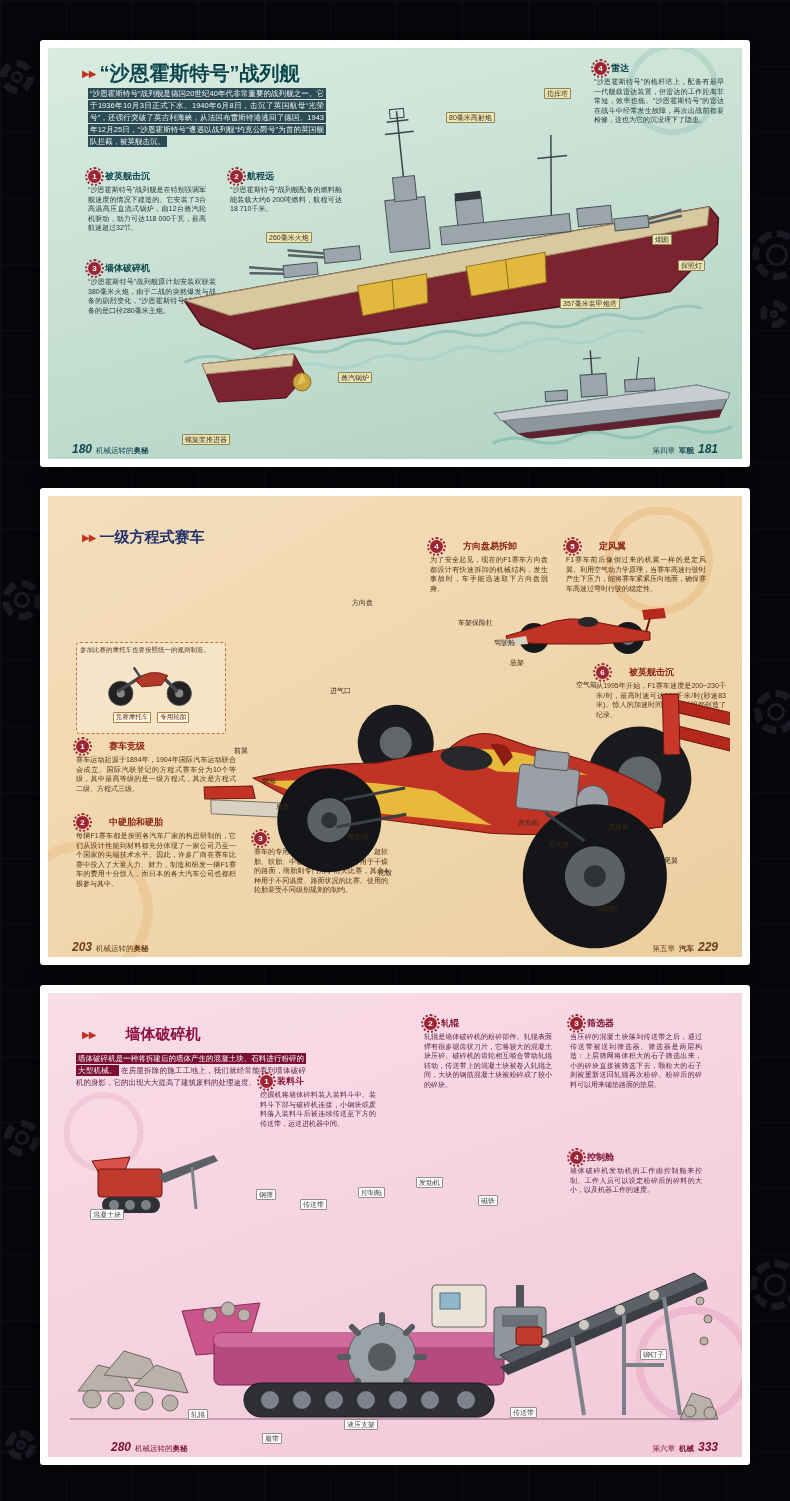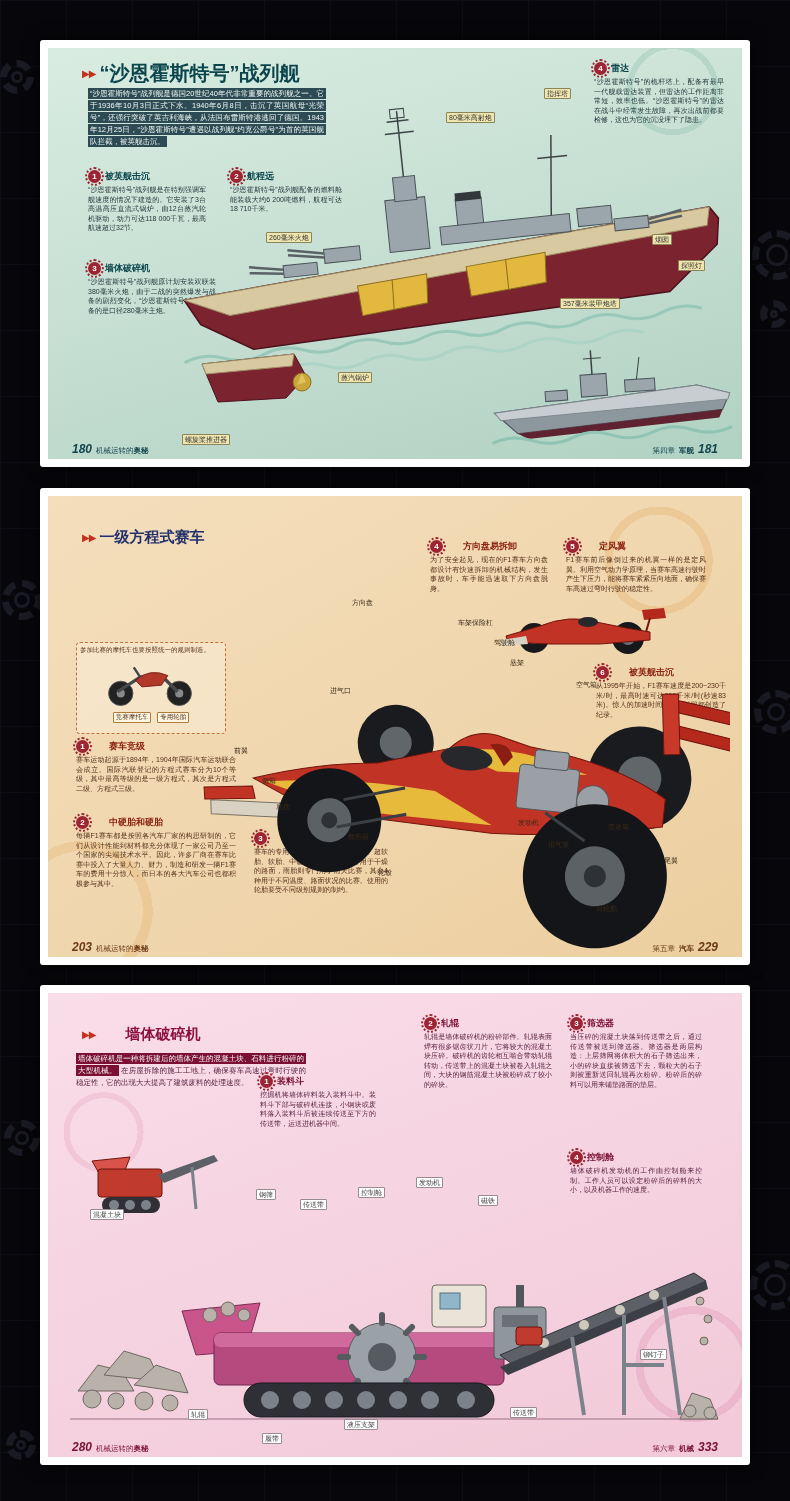--- a/index.html
+++ b/index.html
@@ -49,21 +49,21 @@
 .lbl{position:absolute;font-size:7px;line-height:9px;white-space:nowrap;}
 .chip1{background:#efe5ae;border:1px solid #8a8458;color:#333;padding:0 2px;border-radius:1px;}
 .lbl2{color:#3a2a16;}
 .chip3{background:#fff;border:1px solid #9a8a92;color:#444;padding:0 2px;border-radius:1px;}
 .footer{position:absolute;left:24px;right:24px;bottom:3px;display:flex;justify-content:space-between;align-items:baseline;font-size:7.5px;}
 .f-side{display:flex;align-items:baseline;gap:4px;}
 .f-num{font-style:italic;font-weight:bold;font-size:12px;}
 .f-chname{font-weight:bold;}
 .f1c{color:#14454c;}
 .f2c{color:#6b3a16;}
-.f3c{color:#7c1034;}
+.f3c{color:#7c1034;margin-left:39px;}
 .inset{position:absolute;border:1px dashed #c2703a;border-radius:4px;padding:3px;background:rgba(255,250,238,.35);}
 .inset-note{font-size:6.5px;line-height:8.5px;color:#55301a;margin-bottom:1px;text-align:justify;}
 .inset-chips{display:flex;gap:6px;justify-content:center;}
 .chip-o{background:#fff7e2;border:1px solid #b07a3a;color:#55301a;font-size:6.5px;padding:0 2px;border-radius:1px;}
 </style>
 </head>
 <body>
 
 <div class="canvas">
 
@@ -343,21 +343,21 @@
       </div>
     </div>
   </div>
 
   <div class="page" style="top:985px;height:480px">
     <div class="page-inner p3">
       <div class="title-row" style="left:34px;top:32px">
         <span class="arrows">▶▶</span>
         <span class="title-text t3">墙体破碎机</span>
       </div>
-      <p class="intro" style="left:28px;top:60px;width:230px"><span class="strip strip3">墙体破碎机是一种将拆建后的墙体产生的混凝土块、石料进行粉碎的大型机械。</span> <span class="intro3-rest">在房屋拆除的施工工地上，确保赛车高速过弯时行驶的稳定性，它的出现大大提高了建筑废料的处理速度。</span></p>
+      <p class="intro" style="left:28px;top:60px;width:230px"><span class="strip strip3">墙体破碎机是一种将拆建后的墙体产生的混凝土块、石料进行粉碎的大型机械。</span> <span class="intro3-rest">在房屋拆除的施工工地上，我们就经常能看到墙体破碎机的身影，它的出现大大提高了建筑废料的处理速度。</span></p>
 
       <div class="section sx3" style="left:212px;top:82px;width:116px">
         <div class="sec-head">
             <span class="badge">1</span>
             <span class="sec-title">装料斗</span>
           </div>
         <p class="sec-body">挖掘机将墙体碎料装入装料斗中。装料斗下部与破碎机连接，小钢块或废料落入装料斗后被连续传送至下方的传送带，运送进机器中间。</p>
       </div>
       <div class="section sx3" style="left:376px;top:24px;width:128px">
         <div class="sec-head">

